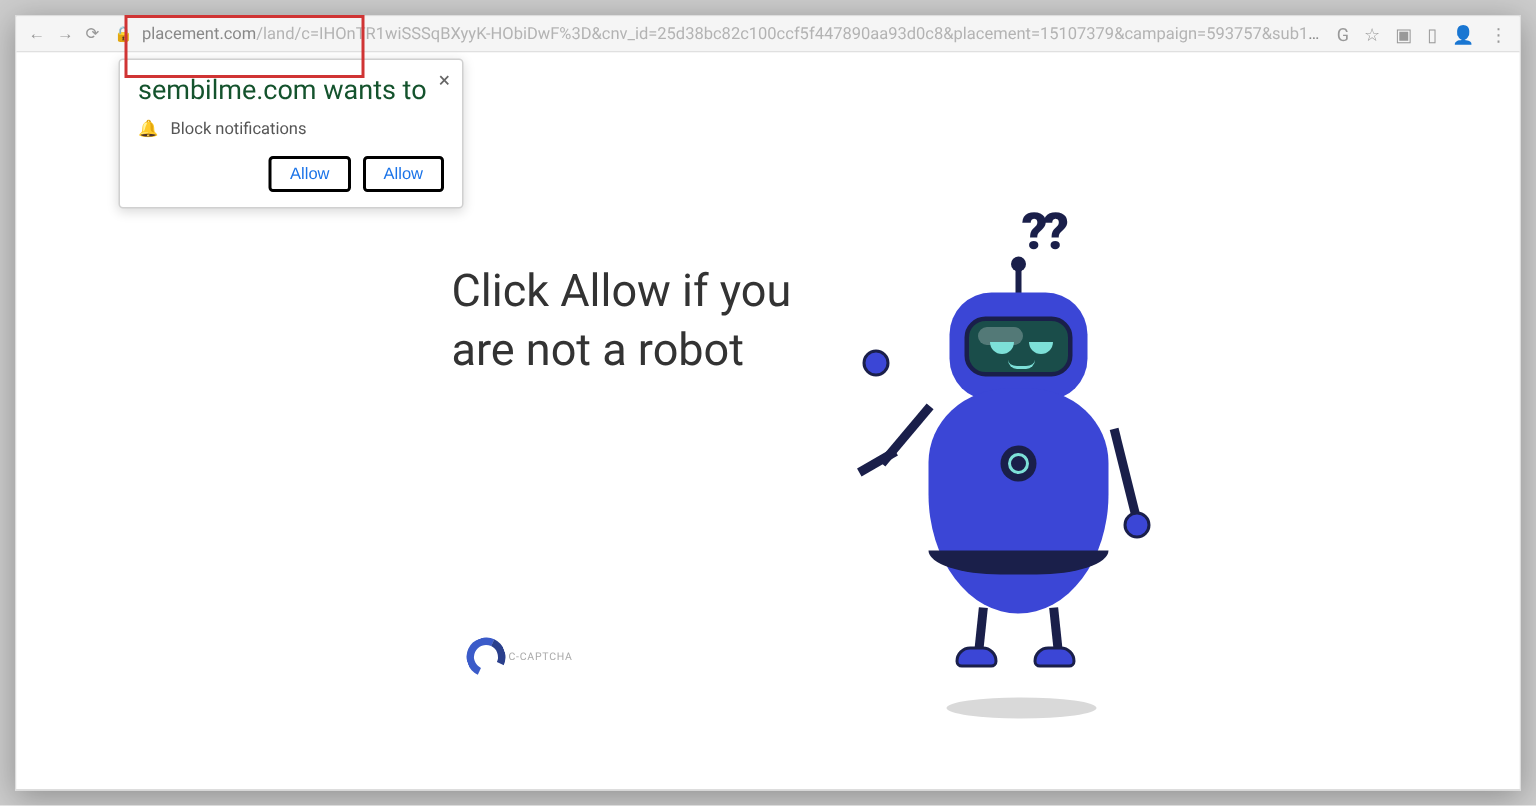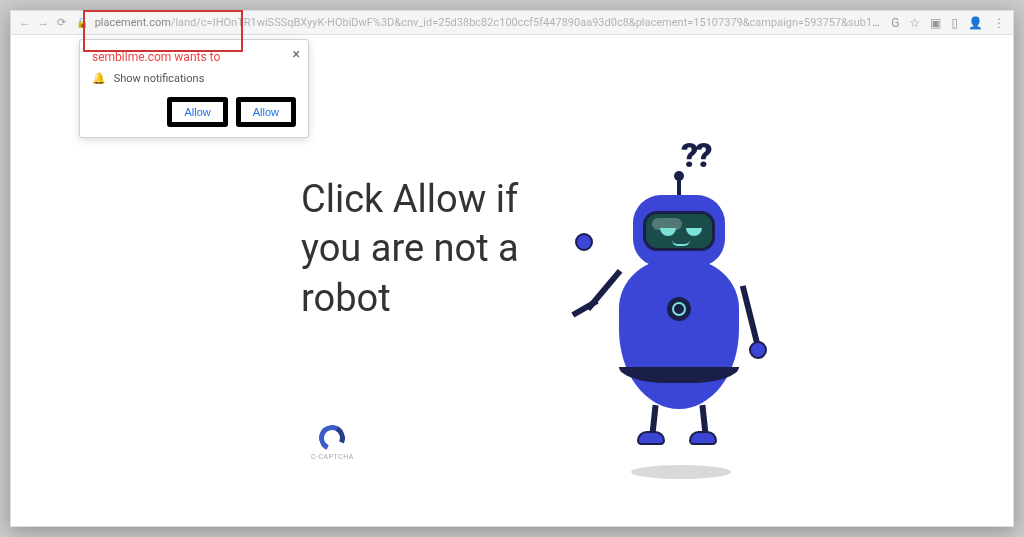--- a/index.html
+++ b/index.html
@@ -67,22 +67,22 @@
       left: 68px;
       width: 230px;
       background: #fff;
       border: 1px solid #d0d0d0;
       border-radius: 3px;
       box-shadow: 0 2px 8px rgba(0,0,0,0.15);
       padding: 10px 12px 10px 12px;
       z-index: 40;
     }
     .perm-title {
-      font-size: 12px;
-      color: #ef4444;
+      font-size: 18px;
+      color: #14532d;
       margin-bottom: 8px;
     }
     .perm-row {
       display: flex;
       align-items: center;
       gap: 8px;
       font-size: 11px;
       color: #555;
       margin-bottom: 12px;
     }
@@ -94,46 +94,46 @@
       font-size: 14px;
       color: #666;
       cursor: pointer;
     }
     .perm-buttons {
       display: flex;
       justify-content: flex-end;
       gap: 8px;
     }
     .perm-btn {
-      border: 5px solid #000000;
+      border: 2px solid #000000;
       background: #fff;
       color: #1a73e8;
       font-size: 11px;
       padding: 4px 12px;
       border-radius: 3px;
       cursor: pointer;
     }
     .main-content {
       position: absolute;
       top: 140px;
       left: 290px;
       width: 260px;
     }
     .main-text {
-      font-size: 38px;
+      font-size: 30px;
       font-weight: 400;
       color: #333;
       line-height: 1.3;
     }
     .captcha-badge {
       position: absolute;
       top: 390px;
       left: 300px;
       display: flex;
-      flex-direction: column;
+      flex-direction: row;
       align-items: center;
       gap: 2px;
     }
     .captcha-c {
       width: 26px;
       height: 26px;
       border: 5px solid #3b5bc9;
       border-right-color: #2a3f8c;
       border-radius: 50%;
       border-bottom: 5px solid transparent;
@@ -370,21 +370,21 @@
     <div class="highlight-box"></div>
   </div>
 
   <div class="page-area">
 
     <div class="perm-popup">
       <span class="perm-close">×</span>
       <div class="perm-title">sembilme.com wants to</div>
       <div class="perm-row">
         <span class="bell-icon">🔔</span>
-        <span>Show notifications</span>
+        <span>Block notifications</span>
       </div>
       <div class="perm-buttons">
         <button class="perm-btn">Allow</button>
         <button class="perm-btn">Allow</button>
       </div>
     </div>
 
     <div class="main-content">
       <div class="main-text">Click Allow if you are not a robot</div>
     </div>

